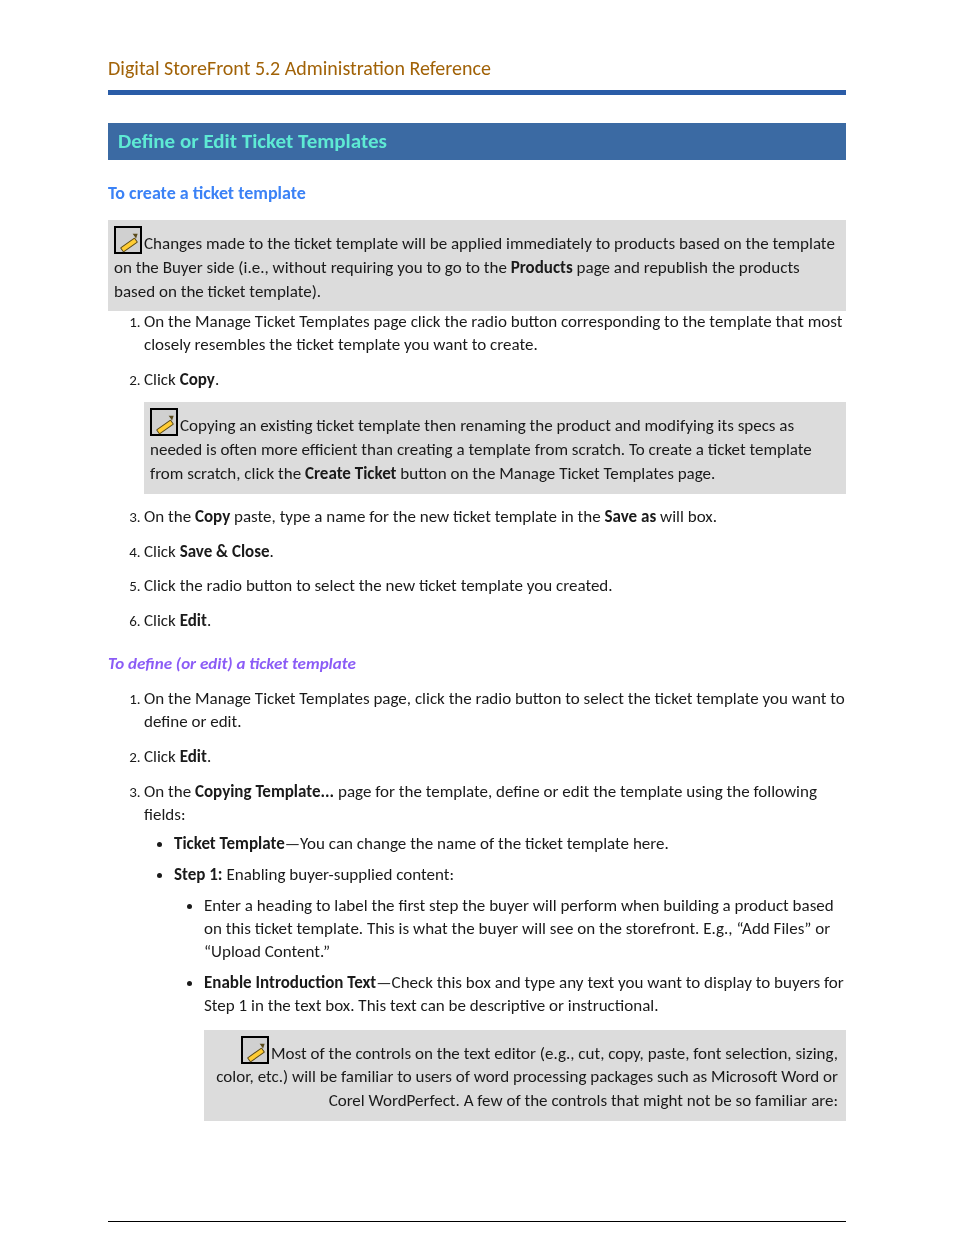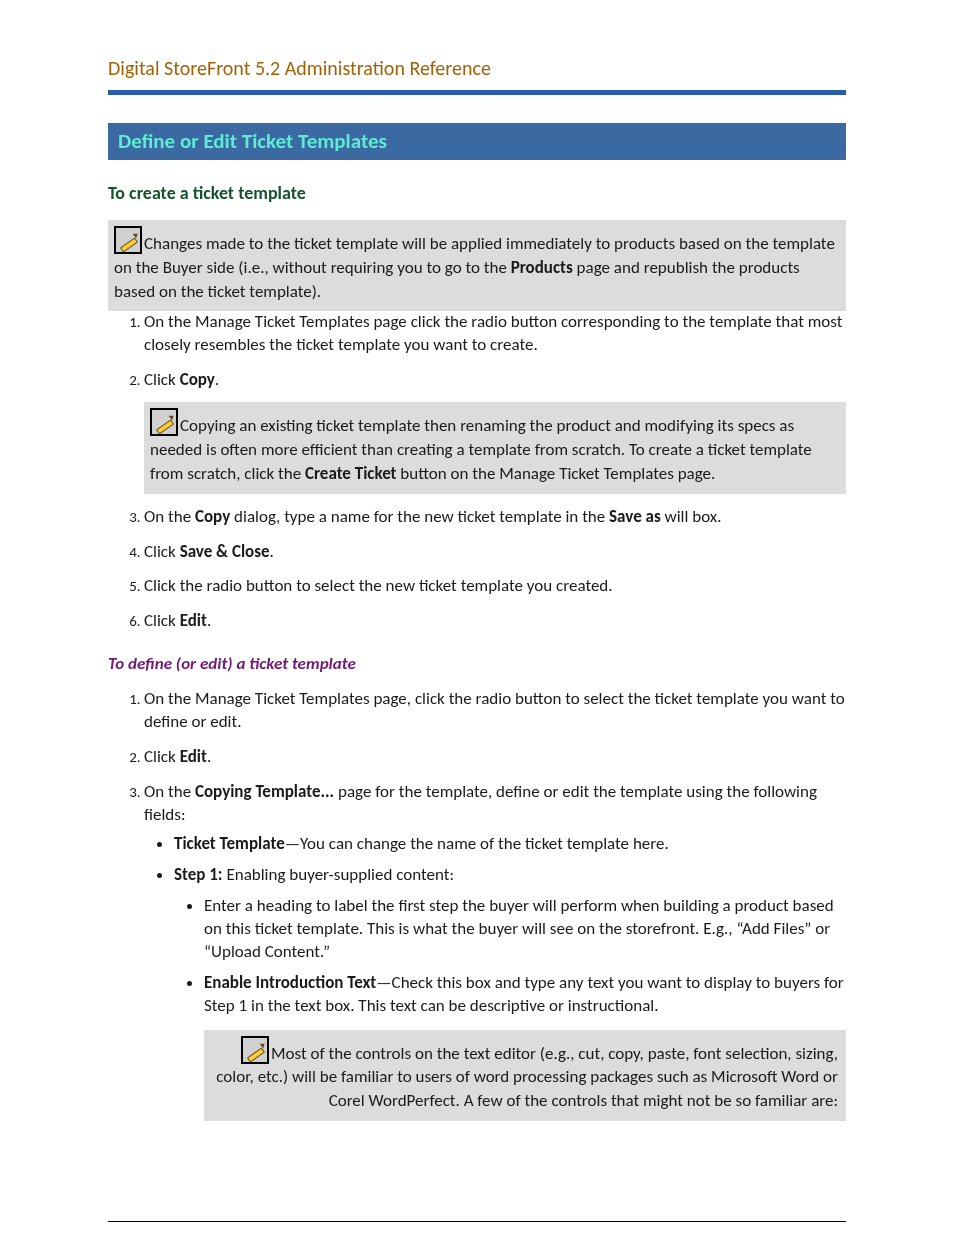--- a/index.html
+++ b/index.html
@@ -28,27 +28,27 @@
   }
   .section-bar {
     background: #3b6aa3;
     color: #5eead4;
     font-weight: bold;
     font-size: 21px;
     padding: 5px 10px 6px 10px;
     margin-bottom: 22px;
   }
   .h-blue {
-    color: #14532d;
+    color: #3b82f6;
     font-weight: bold;
     font-size: 18px;
     margin: 0 0 16px 0;
   }
   .h-blue-italic {
-    color: #701a75;
+    color: #8b5cf6;
     font-weight: bold;
     font-style: italic;
     font-size: 17px;
     margin: 20px 0 14px 0;
   }
   .note-box {
     background: #dcdcdc;
     padding: 6px 8px 8px 6px;
     line-height: 1.4;
   }
@@ -132,21 +132,21 @@
 
   <ol class="main">
     <li><span>On the Manage Ticket Templates page click the radio button corresponding to the template that most closely resembles the ticket template you want to create.</span></li>
     <li>
       <span>Click </span><b>Copy</b><span>.</span>
       <div class="note-box" style="margin-top:10px; margin-left:0;">
         <span class="note-icon"></span><span>Copying an existing ticket template then renaming the product and modifying its specs as needed is often more efficient than creating a template from scratch. To create a ticket template from scratch, click the </span><b>Create Ticket</b><span> button on the Manage Ticket Templates page.</span>
       </div>
     </li>
     <li>
-      <span>On the </span><b>Copy</b><span> dialog, type a name for the new ticket template in the </span><b>Save as</b><span> will box.</span>
+      <span>On the </span><b>Copy</b><span> paste, type a name for the new ticket template in the </span><b>Save as</b><span> will box.</span>
     </li>
     <li>
       <span>Click </span><b>Save &amp; Close</b><span>.</span>
     </li>
     <li><span>Click the radio button to select the new ticket template you created.</span></li>
     <li>
       <span>Click </span><b>Edit</b><span>.</span>
     </li>
   </ol>
 

